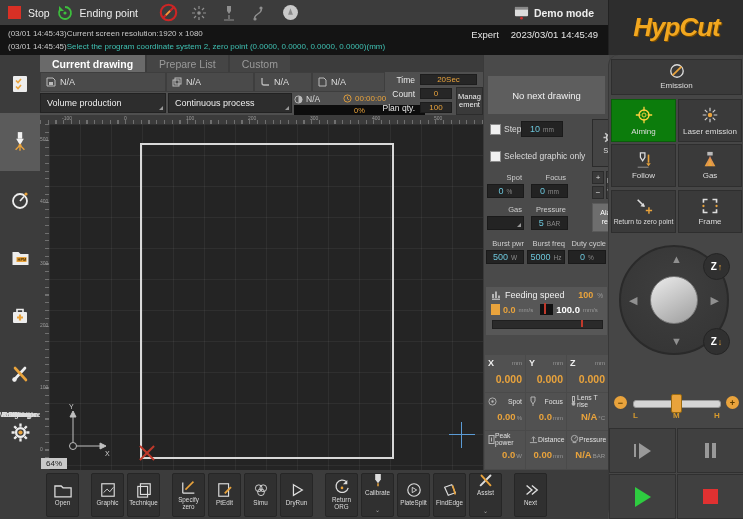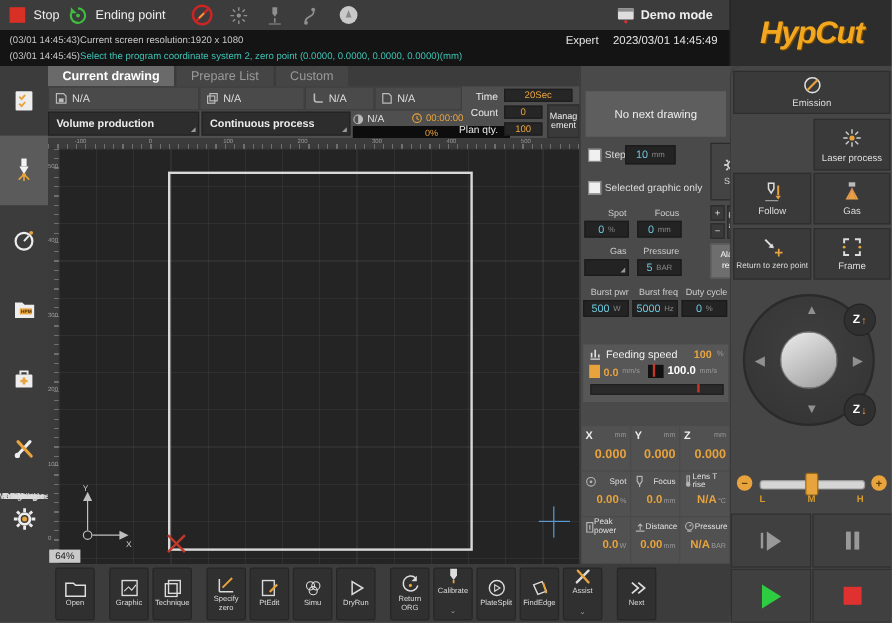--- a/index.html
+++ b/index.html
@@ -39,21 +39,21 @@
   .tabs{left:40px;top:55px;width:443px;height:17px;background:#3c3c3c;display:flex;}
   .tab{padding:0 12px;font-size:10.5px;display:flex;align-items:center;background:#454545;color:#9a9a9a;margin-right:2px;}
   .tab.active{background:#6a6a6a;color:#fff;font-weight:bold;}
 
   
   .info{left:40px;top:72px;width:443px;height:43px;background:#4f4f4f;}
   .slot{position:absolute;top:0;height:20px;background:#4a4a4a;border:1px solid #3e3e3e;
         display:flex;align-items:center;gap:4px;padding-left:5px;box-sizing:border-box;}
   .slot .txt{font-size:9px;color:#ddd;}
   .ddl{position:absolute;background:#2d2d2d;border:1px solid #222;color:#eee;font-size:9px;
-       display:flex;align-items:center;padding-left:6px;box-sizing:border-box;font-weight:bold;}
+       display:flex;align-items:center;padding-left:6px;box-sizing:border-box;}
   .ddl .corner{position:absolute;right:2px;bottom:2px;width:0;height:0;
        border-left:4px solid transparent;border-bottom:4px solid #999;}
   .ilab{position:absolute;font-size:8.5px;color:#e8e8e8;text-align:right;}
   .ibox{position:absolute;background:#262626;border:1px solid #1d1d1d;display:flex;align-items:center;justify-content:center;box-sizing:border-box;}
   .orange{color:#e9a33c;}
   .progress{position:absolute;background:#0d0d0d;display:flex;align-items:center;justify-content:center;
             font-size:7.5px;color:#e9a33c;}
   .mgmt{position:absolute;background:#3a3a3a;border:1px solid #2c2c2c;color:#eee;font-size:7.5px;
         display:flex;align-items:center;justify-content:center;text-align:center;word-break:break-all;line-height:1.1;}
 
@@ -747,30 +747,40 @@
   <div class="abs ctrl">
     <div class="cbtn" style="left:2px;top:4px;width:131px;height:36px">
       <span class="i">
           <svg width="18" height="16" viewBox="0 0 20 18">
             <circle cx="10" cy="9" r="7" fill="none" stroke="#ddd" stroke-width="1.5"></circle>
             <path d="M5 14L15 4" stroke="#e9a33c" stroke-width="2"></path>
           </svg>
         </span>
       <span class="cl">Emission</span>
     </div>
+    <div class="cbtn green" style="left:2px;top:44px;width:65px;height:43px">
+      <span class="i">
+          <svg width="20" height="20" viewBox="0 0 22 22">
+            <circle cx="11" cy="11" r="5.5" fill="none" stroke="#ffd23f" stroke-width="1.5"></circle>
+            <circle cx="11" cy="11" r="2.2" fill="none" stroke="#ffd23f"></circle>
+            <path d="M11 2v5M11 15v5M2 11h5M15 11h5" stroke="#ffd23f" stroke-width="1.4"></path>
+          </svg>
+        </span>
+      <span class="cl">Aiming</span>
+    </div>
     <div class="cbtn" style="left:69px;top:44px;width:64px;height:43px">
       <span class="i">
           <svg width="20" height="20" viewBox="0 0 22 22">
             <g stroke="#cfcfcf" stroke-width="1.3">
               <path d="M11 3v4M11 15v4M3 11h4M15 11h4M5.3 5.3l2.8 2.8M13.9 13.9l2.8 2.8M16.7 5.3l-2.8 2.8M8.1 13.9l-2.8 2.8"></path>
             </g>
             <circle cx="11" cy="11" r="2.4" fill="#e9a33c"></circle>
           </svg>
         </span>
-      <span class="cl">Laser process</span>
+      <span class="cl">Laser emission</span>
     </div>
     <div class="cbtn" style="left:2px;top:89px;width:65px;height:43px">
       <span class="i">
           <svg width="18" height="18" viewBox="0 0 20 20">
             <path d="M6 2h5v5l-2.5 4L6 7z" fill="none" stroke="#ddd" stroke-width="1.4"></path>
             <path d="M15 4v9" stroke="#e9a33c" stroke-width="1.8"></path>
             <path d="M15 17l-2.5-3.5h5z" fill="#e9a33c"></path>
             <path d="M3 18h12" stroke="#999"></path>
           </svg>
         </span>

